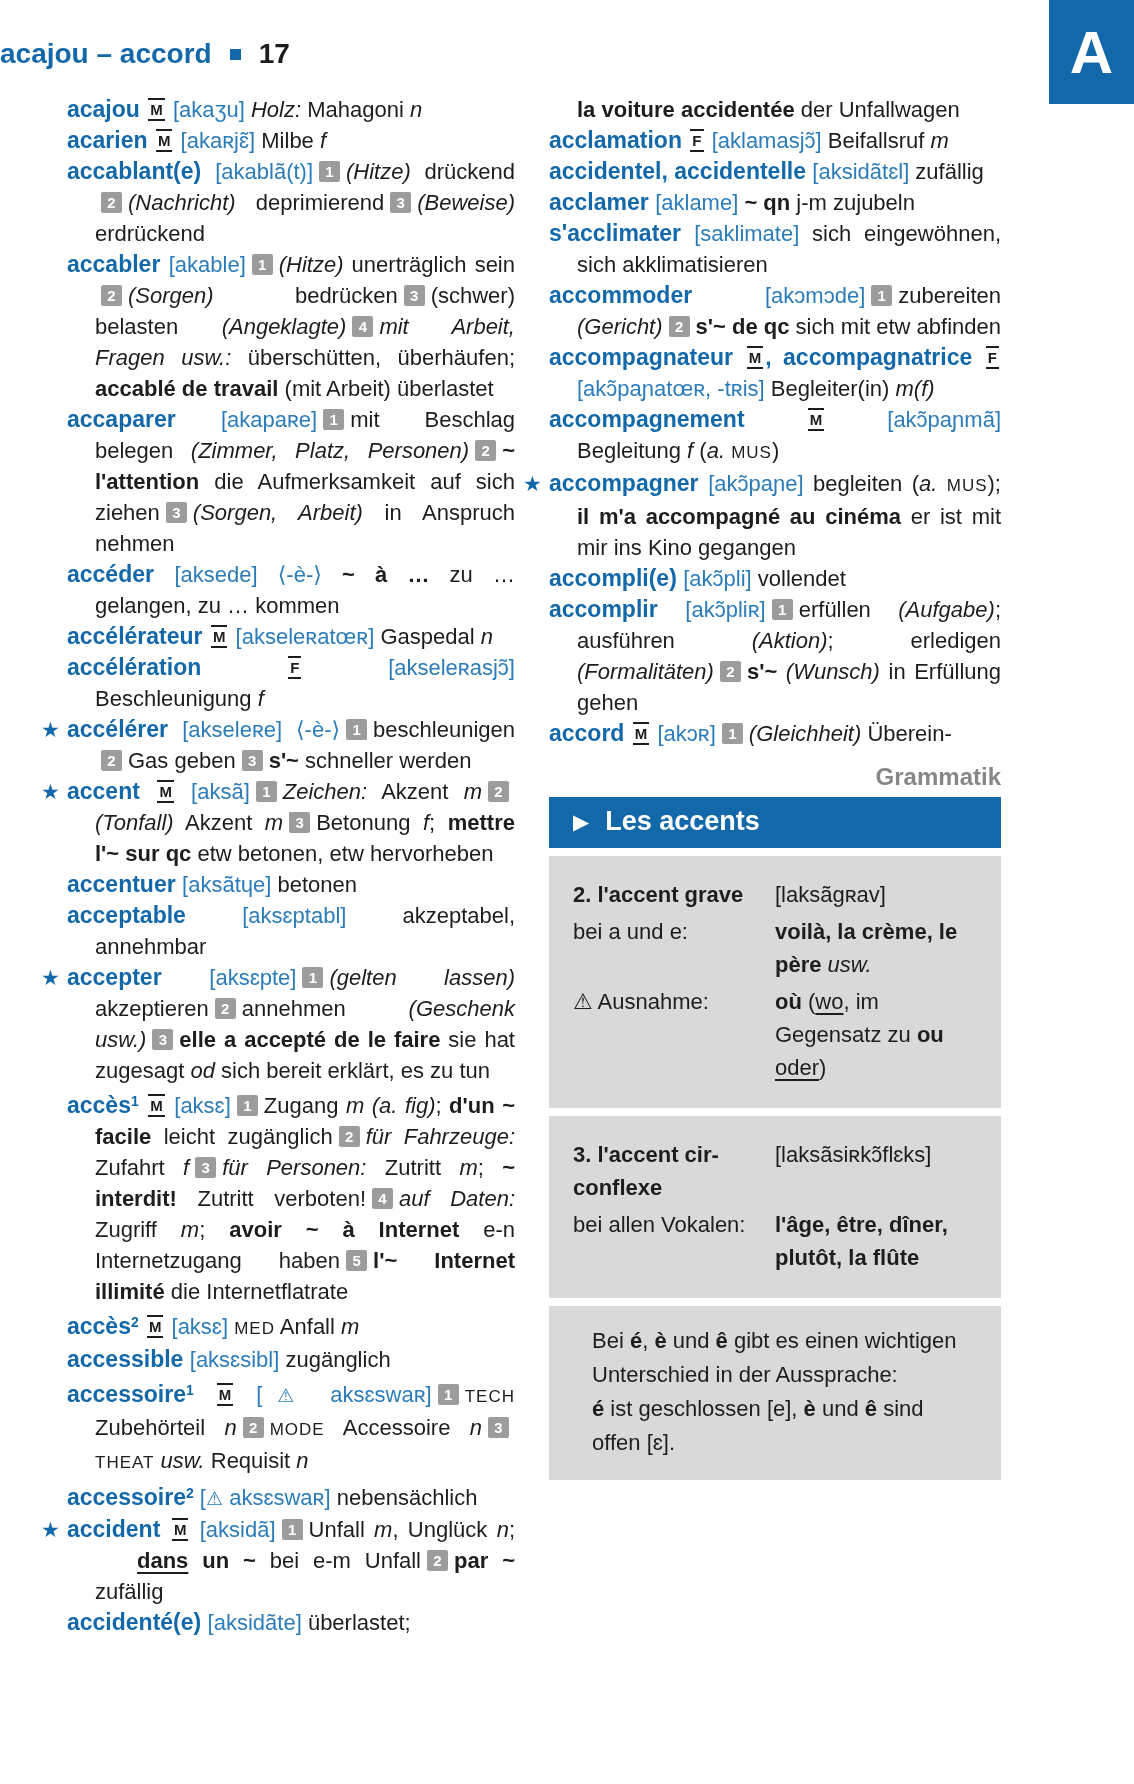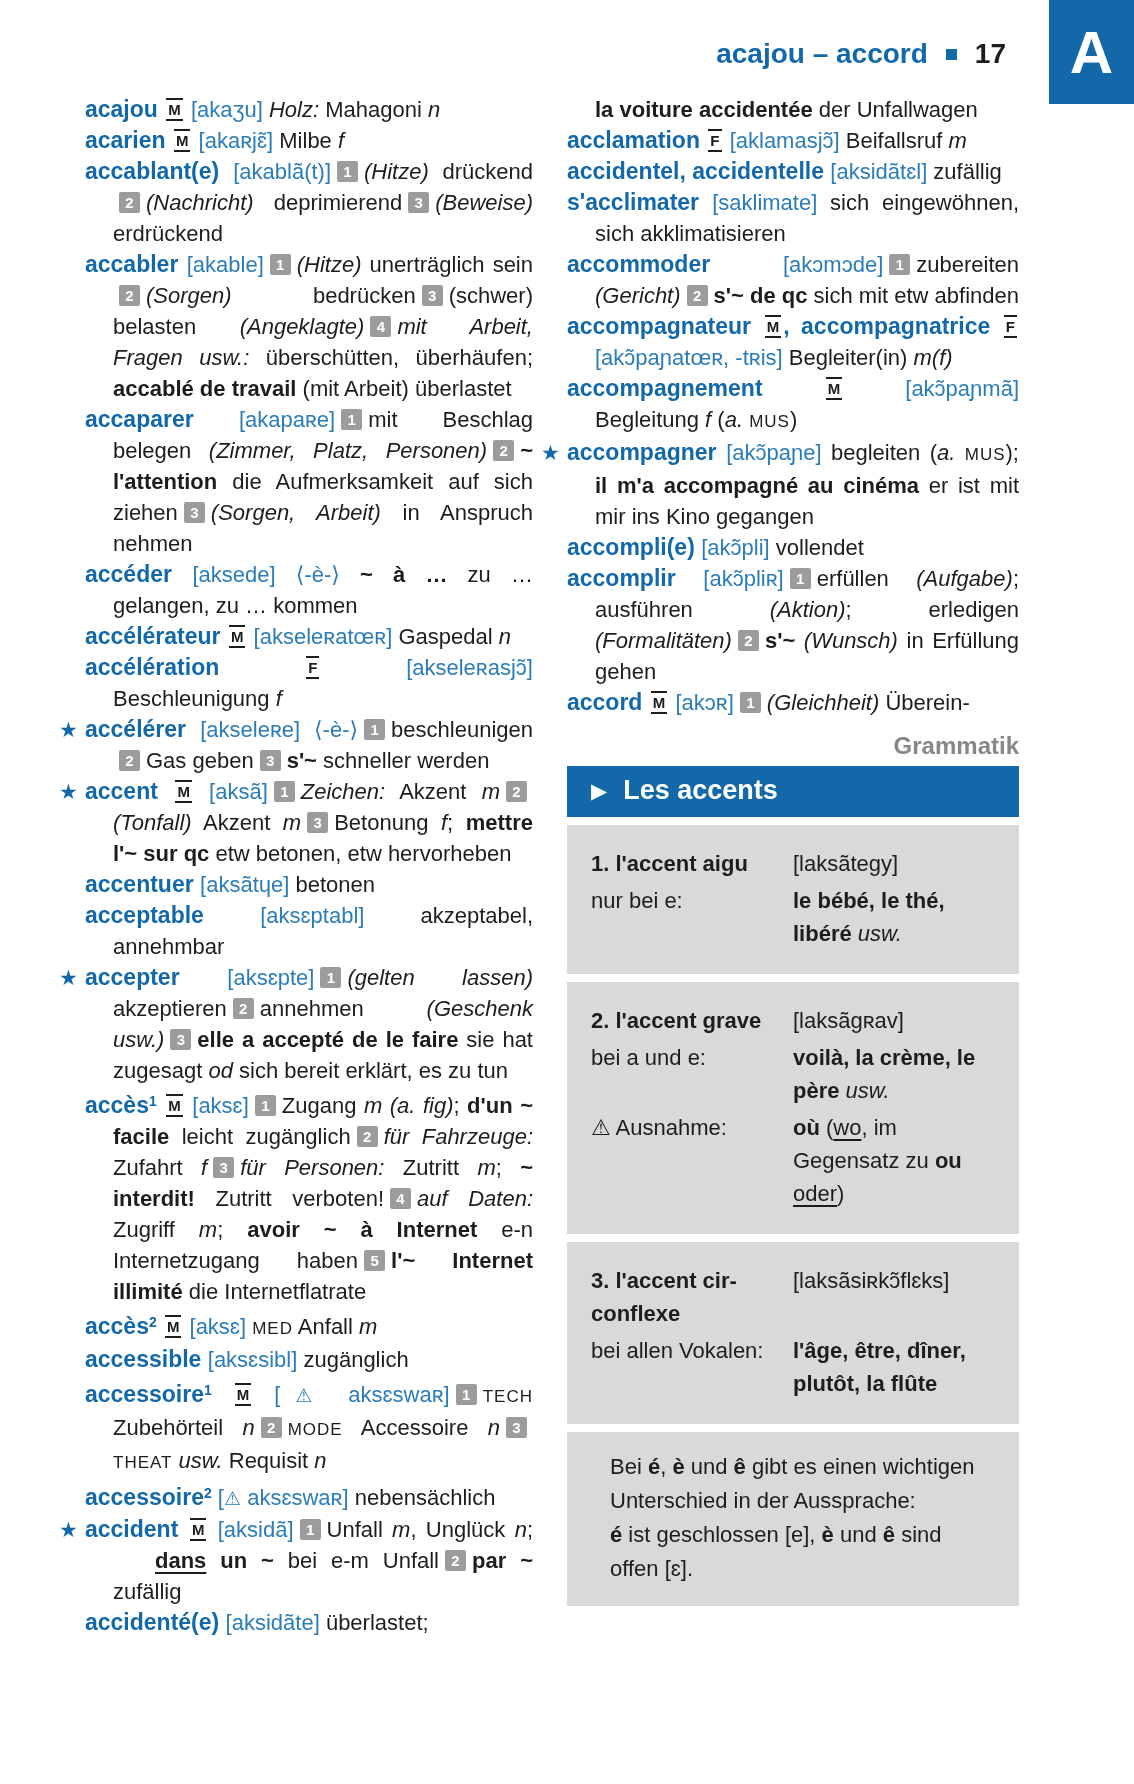--- a/index.html
+++ b/index.html
@@ -1,28 +1,28 @@
 <!DOCTYPE html>
 <html lang="de"><head>
 <meta charset="utf-8">
 <style>
   html,body{margin:0;padding:0;}
   body{
     width:1134px;height:1784px;position:relative;overflow:hidden;background:#ffffff;
     font-family:"Liberation Sans","DejaVu Sans",sans-serif;color:#1d1d1b;
   }
   
-  .pageheader{position:absolute;top:38px;left:0;right:128px;display:flex;justify-content:flex-end;align-items:center;gap:18px;}
+  .pageheader{position:absolute;top:38px;left:0;right:128px;display:flex;justify-content:flex-start;align-items:center;gap:18px;}
   .hdr-range{color:#1268a9;font-weight:bold;font-size:28px;}
   .hdr-bullet{width:11px;height:11px;background:#1268a9;display:inline-block;}
   .hdr-page{font-weight:bold;font-size:28px;color:#1d1d1b;}
   .letter-tab{position:absolute;top:0;right:0;width:85px;height:104px;background:#1268a9;
     display:flex;align-items:center;justify-content:center;color:#fff;font-weight:bold;font-size:60px;}
   
-  .cols{position:absolute;top:94px;left:85px;display:flex;gap:34px;}
+  .cols{position:absolute;top:94px;left:67px;display:flex;gap:34px;}
   .col{width:448px;}
   .col.right{width:452px;}
   .entry{margin:0;padding-left:28px;text-indent:-28px;text-align:justify;font-size:22px;line-height:31px;}
   .entry.star{text-indent:-54px;}
   .entry.cont{text-indent:0;}
   
   .r-hw{color:#1268a9;font-weight:bold;font-size:23px;}
   .r-sup{color:#1268a9;font-weight:bold;font-size:14px;vertical-align:7px;}
   .r-g{font-size:15px;font-weight:bold;line-height:1;border-top:2px solid #1d1d1b;border-bottom:2px solid #1d1d1b;padding:1px 2px;margin:0 2px;vertical-align:2px;}
   .r-pr{color:#2b7cb9;}
@@ -76,45 +76,36 @@
       <p class="entry"><span class="r-hw">accessoire</span><span class="r-sup">1</span><span class="r-de"> </span><span class="r-g">M</span><span class="r-de"> </span><span class="r-pr">[</span><span class="r-warn">⚠</span><span class="r-pr"> aksɛswaʀ]</span><span class="r-num">1</span><span class="r-sc">TECH</span><span class="r-de"> Zubehörteil </span><span class="r-it">n</span><span class="r-num">2</span><span class="r-sc">MODE</span><span class="r-de"> Accessoire </span><span class="r-it">n</span><span class="r-num">3</span><span class="r-sc">THEAT</span><span class="r-de"> </span><span class="r-it">usw.</span><span class="r-de"> Requisit </span><span class="r-it">n</span></p>
       <p class="entry"><span class="r-hw">accessoire</span><span class="r-sup">2</span><span class="r-de"> </span><span class="r-pr">[</span><span class="r-warn">⚠</span><span class="r-pr"> aksɛswaʀ]</span><span class="r-de"> nebensächlich</span></p>
       <p class="entry star"><span class="r-star">★</span><span class="r-hw">accident </span><span class="r-g">M</span><span class="r-de"> </span><span class="r-pr">[aksidã]</span><span class="r-num">1</span><span class="r-de">Unfall </span><span class="r-it">m</span><span class="r-de">, Unglück </span><span class="r-it">n</span><span class="r-de">; </span><span class="r-bu">dans</span><span class="r-b"> un ~</span><span class="r-de"> bei e-m Unfall</span><span class="r-num">2</span><span class="r-b">par ~</span><span class="r-de"> zufällig</span></p>
       <p class="entry"><span class="r-hw">accidenté(e) </span><span class="r-pr">[aksidãte]</span><span class="r-de"> überlastet;</span></p>
     </div>
   <div class="col right">
     <div>
         <p class="entry cont"><span class="r-b">la voiture accidentée</span><span class="r-de"> der Unfallwagen</span></p>
         <p class="entry"><span class="r-hw">acclamation </span><span class="r-g">F</span><span class="r-de"> </span><span class="r-pr">[aklamasjɔ̃]</span><span class="r-de"> Beifallsruf </span><span class="r-it">m</span></p>
         <p class="entry"><span class="r-hw">accidentel, accidentelle </span><span class="r-pr">[aksidãtɛl]</span><span class="r-de"> zufällig</span></p>
+        <p class="entry"><span class="r-hw">acclamer </span><span class="r-pr">[aklame]</span><span class="r-b"> ~ qn</span><span class="r-de"> j-m zujubeln</span></p>
         <p class="entry"><span class="r-hw">s'acclimater </span><span class="r-pr">[saklimate]</span><span class="r-de"> sich eingewöhnen, sich akklimatisieren</span></p>
         <p class="entry"><span class="r-hw">accommoder </span><span class="r-pr">[akɔmɔde]</span><span class="r-num">1</span><span class="r-de">zubereiten </span><span class="r-it">(Gericht)</span><span class="r-num">2</span><span class="r-b">s'~ de qc</span><span class="r-de"> sich mit etw abfinden</span></p>
         <p class="entry"><span class="r-hw">accompagnateur </span><span class="r-g">M</span><span class="r-hw">, accompagnatrice </span><span class="r-g">F</span><span class="r-de"> </span><span class="r-pr">[akɔ̃paɲatœʀ, -tʀis]</span><span class="r-de"> Begleiter(in) </span><span class="r-it">m(f)</span></p>
         <p class="entry"><span class="r-hw">accompagnement </span><span class="r-g">M</span><span class="r-de"> </span><span class="r-pr">[akɔ̃paɲmã]</span><span class="r-de"> Begleitung </span><span class="r-it">f</span><span class="r-de"> (</span><span class="r-it">a.</span><span class="r-de"> </span><span class="r-sc">MUS</span><span class="r-de">)</span></p>
         <p class="entry star"><span class="r-star">★</span><span class="r-hw">accompagner </span><span class="r-pr">[akɔ̃paɲe]</span><span class="r-de"> begleiten (</span><span class="r-it">a.</span><span class="r-de"> </span><span class="r-sc">MUS</span><span class="r-de">); </span><span class="r-b">il m'a accompagné au cinéma</span><span class="r-de"> er ist mit mir ins Kino gegangen</span></p>
         <p class="entry"><span class="r-hw">accompli(e) </span><span class="r-pr">[akɔ̃pli]</span><span class="r-de"> vollendet</span></p>
         <p class="entry"><span class="r-hw">accomplir </span><span class="r-pr">[akɔ̃pliʀ]</span><span class="r-num">1</span><span class="r-de">erfüllen </span><span class="r-it">(Aufgabe)</span><span class="r-de">; ausführen </span><span class="r-it">(Aktion)</span><span class="r-de">; erledigen </span><span class="r-it">(Formalitäten)</span><span class="r-num">2</span><span class="r-b">s'~</span><span class="r-de"> </span><span class="r-it">(Wunsch)</span><span class="r-de"> in Erfüllung gehen</span></p>
         <p class="entry"><span class="r-hw">accord </span><span class="r-g">M</span><span class="r-de"> </span><span class="r-pr">[akɔʀ]</span><span class="r-num">1</span><span class="r-it">(Gleichheit)</span><span class="r-de"> Überein-</span></p>
       </div>
     <div class="grammatik-label">Grammatik</div>
     <div class="gtitle">
       <span class="gtri">▶</span>
       <span>Les accents</span>
     </div>
     <div>
-        <div class="gsec">
-          <div class="grow">
-            <div class="glabel"><span class="r-b">1. l'accent aigu</span></div>
-            <div class="gval"><span class="r-de">[laksãtegy]</span></div>
-          </div>
-          <div class="grow">
-            <div class="glabel"><span class="r-de">nur bei e:</span></div>
-            <div class="gval"><span class="r-b">le bébé, le thé, libéré </span><span class="r-it">usw.</span></div>
-          </div>
-        </div>
         <div class="gsec">
           <div class="grow">
             <div class="glabel"><span class="r-b">2. l'accent grave</span></div>
             <div class="gval"><span class="r-de">[laksãgʀav]</span></div>
           </div>
           <div class="grow">
             <div class="glabel"><span class="r-de">bei a und e:</span></div>
             <div class="gval"><span class="r-b">voilà, la crème, le père </span><span class="r-it">usw.</span></div>
           </div>
           <div class="grow">

